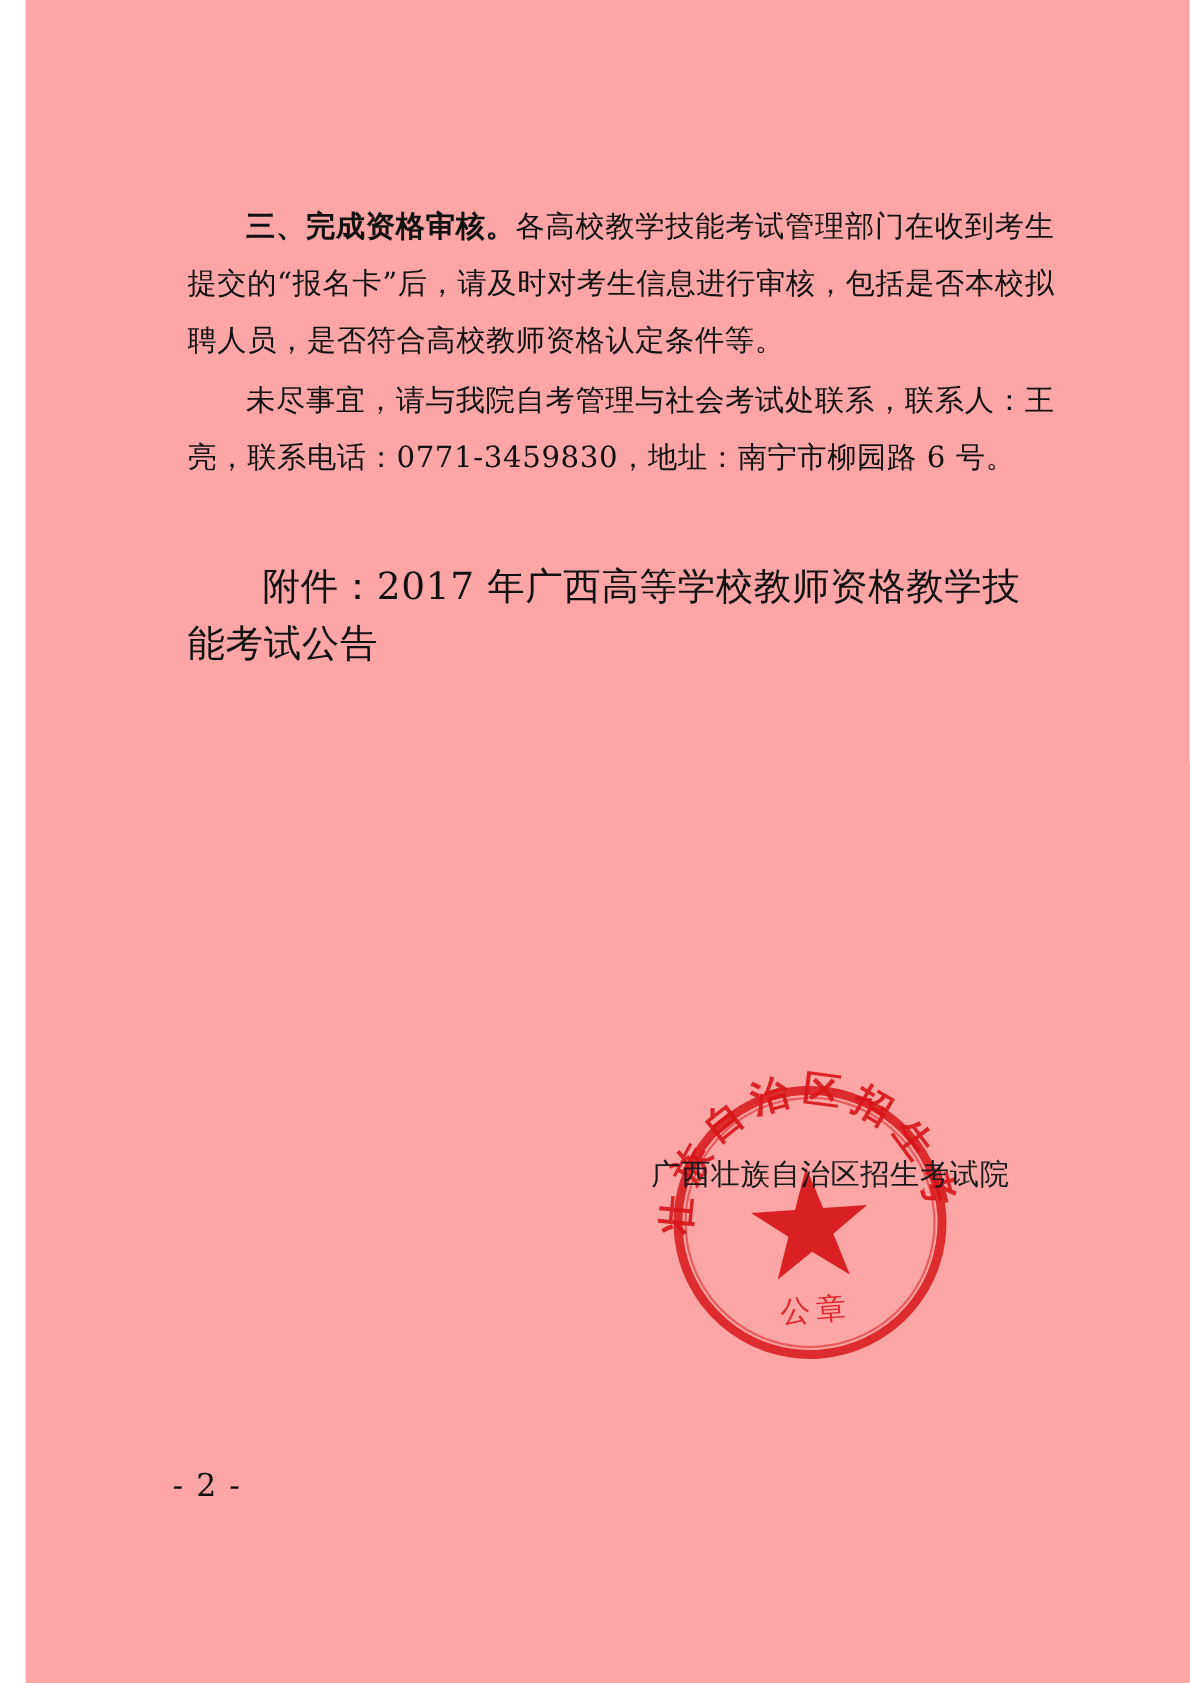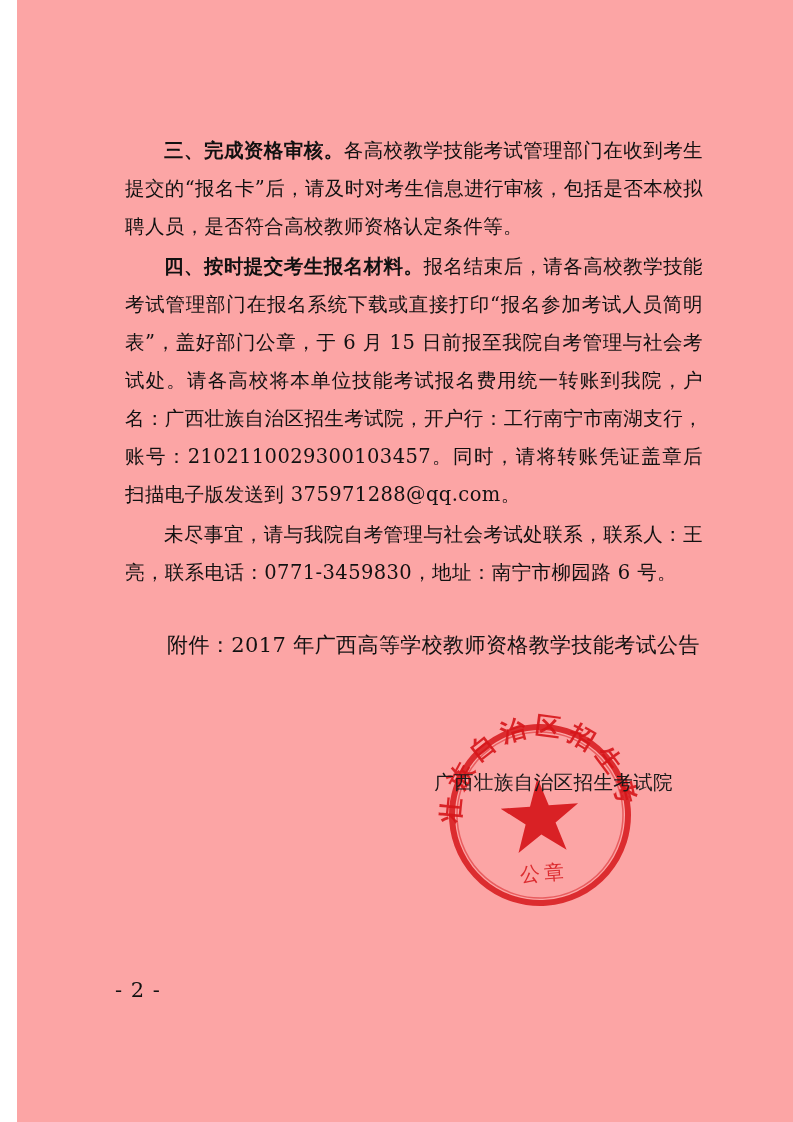--- a/index.html
+++ b/index.html
@@ -36,22 +36,22 @@
     text-align: justify;
     text-justify: inter-ideograph;
     text-indent: 2em;
     letter-spacing: 0.4px;
     font-family: "DejaVu Serif", "Liberation Serif", serif;
   }
   p.para .lead {
     font-weight: bold;
   }
   .attach {
-    margin-top: 34px;
-    font-size: 21px;
+    margin-top: 48px;
+    font-size: 25px;
     line-height: 38px;
     text-indent: 2em;
     letter-spacing: 0.4px;
   }
   .sign-block {
     position: absolute;
     left: 108px;
     top: 745px;
     width: 578px;
     height: 200px;
@@ -86,21 +86,20 @@
 </style>
 </head>
 <body>
 
 <div class="page">
 
   <div class="content">
 
     <p class="para"><span class="lead">三、完成资格审核。</span><span>各高校教学技能考试管理部门在收到考生提交的“报名卡”后，请及时对考生信息进行审核，包括是否本校拟聘人员，是否符合高校教师资格认定条件等。</span></p>
 
-    <p class="para"><span class="lead">四、按时提交考生报名材料。</span><span>报名结束后，请各高校教学技能考试管理部门在报名系统下载或直接打印“报名参加考试人员简明表”，盖好部门公章，于 6 月 15 日前报至我院自考管理与社会考试处。请各高校将本单位技能考试报名费用统一转账到我院，户名：广西壮族自治区招生考试院，开户行：工行南宁市南湖支行，账号：2102110029300103457。同时，请将转账凭证盖章后扫描电子版发送到 375971288@qq.com。</span></p>
 
     <p class="para"><span>未尽事宜，请与我院自考管理与社会考试处联系，联系人：王亮，联系电话：0771-3459830，地址：南宁市柳园路 6 号。</span></p>
 
     <p class="attach">附件：2017 年广西高等学校教师资格教学技能考试公告</p>
 
   </div>
 
   <div class="sign-block">
 
     <div class="stamp-wrap">

